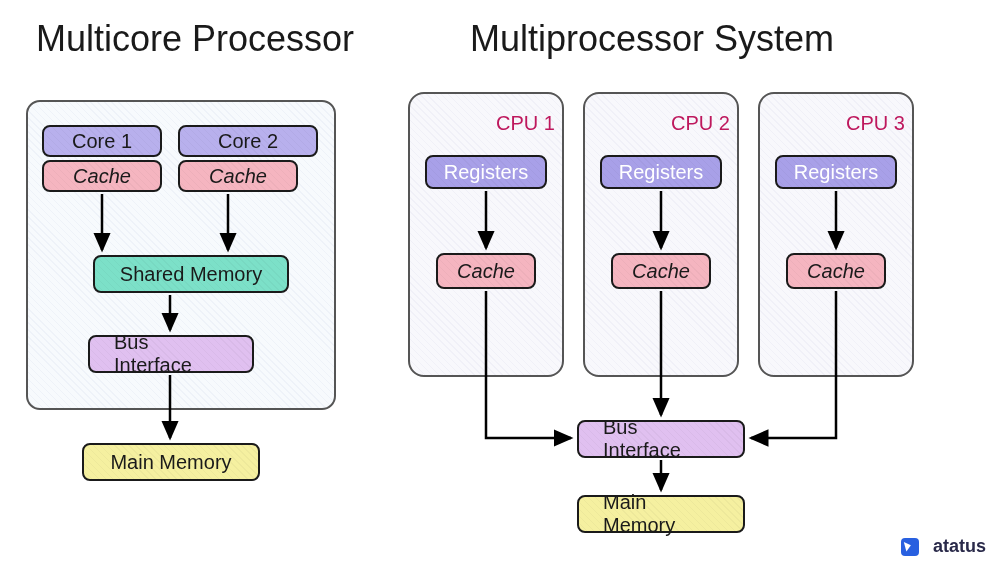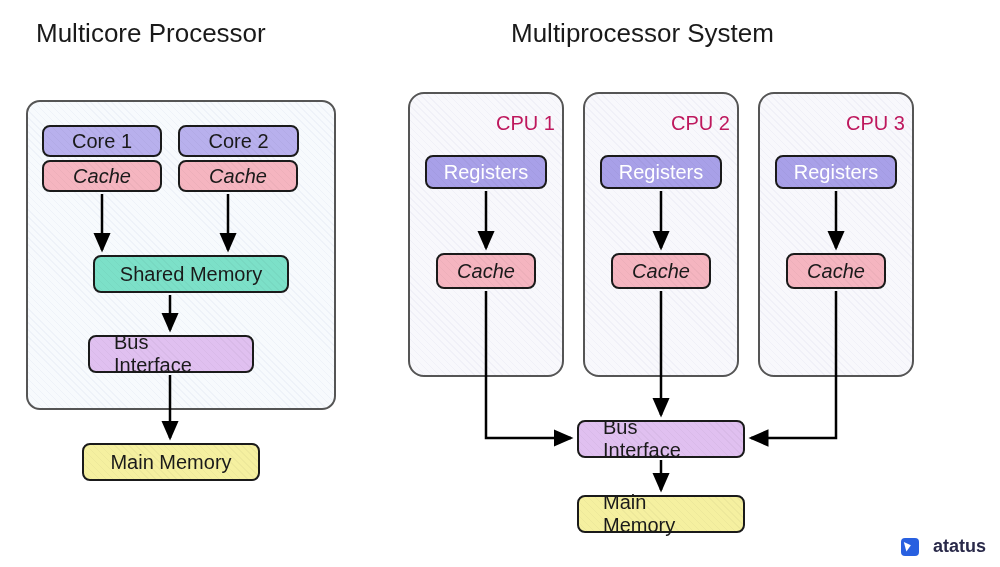--- a/index.html
+++ b/index.html
@@ -6,21 +6,21 @@
   body {
     width: 1000px;
     height: 567px;
     background: #ffffff;
     font-family: 'Comic Sans MS', 'Segoe Script', cursive, sans-serif;
     position: relative;
     overflow: hidden;
   }
   .title {
     position: absolute;
-    font-size: 26px;
+    font-size: 36px;
     color: #1a1a1a;
     font-weight: 400;
   }
   .box {
     position: absolute;
     border: 2px solid #1a1a1a;
     border-radius: 8px;
     display: flex;
     align-items: center;
     justify-content: center;
@@ -89,28 +89,28 @@
     border-left: 6px solid #fff;
     border-top: 5px solid transparent;
     border-bottom: 5px solid transparent;
     transform: rotate(-15deg);
   }
 </style>
 </head>
 <body>
 
 <div class="title" style="left:36px; top:18px;">Multicore Processor</div>
-<div class="title" style="left:470px; top:18px;margin-left:41px;">Multiprocessor System</div>
+<div class="title" style="left:470px; top:18px;">Multiprocessor System</div>
 
 <div class="container-box" style="left:26px; top:100px; width:310px; height:310px;"></div>
 
 <div class="box core hatched" style="left:42px; top:125px; width:120px; height:32px;">Core 1</div>
 <div class="box cache hatched" style="left:42px; top:160px; width:120px; height:32px;">Cache</div>
 
-<div class="box core hatched" style="left:178px; top:125px; width:121px; height:32px;">Core 2</div>
+<div class="box core hatched" style="left:178px; top:125px; width:140px; height:32px;">Core 2</div>
 <div class="box cache hatched" style="left:178px; top:160px; width:120px; height:32px;">Cache</div>
 
 <div class="box shared hatched" style="left:72px; top:255px; width:196px; height:38px;margin-left:21px;">Shared Memory</div>
 
 <div class="box bus hatched" style="left:88px; top:335px; width:166px; height:38px;">Bus Interface</div>
 
 <div class="box main hatched" style="left:82px; top:443px; width:178px; height:38px;">Main Memory</div>
 
 <div class="cpu-box" style="left:408px; top:92px; width:156px; height:285px;"></div>
 <div class="cpu-label" style="left:455px; top:112px;">CPU 1</div>

